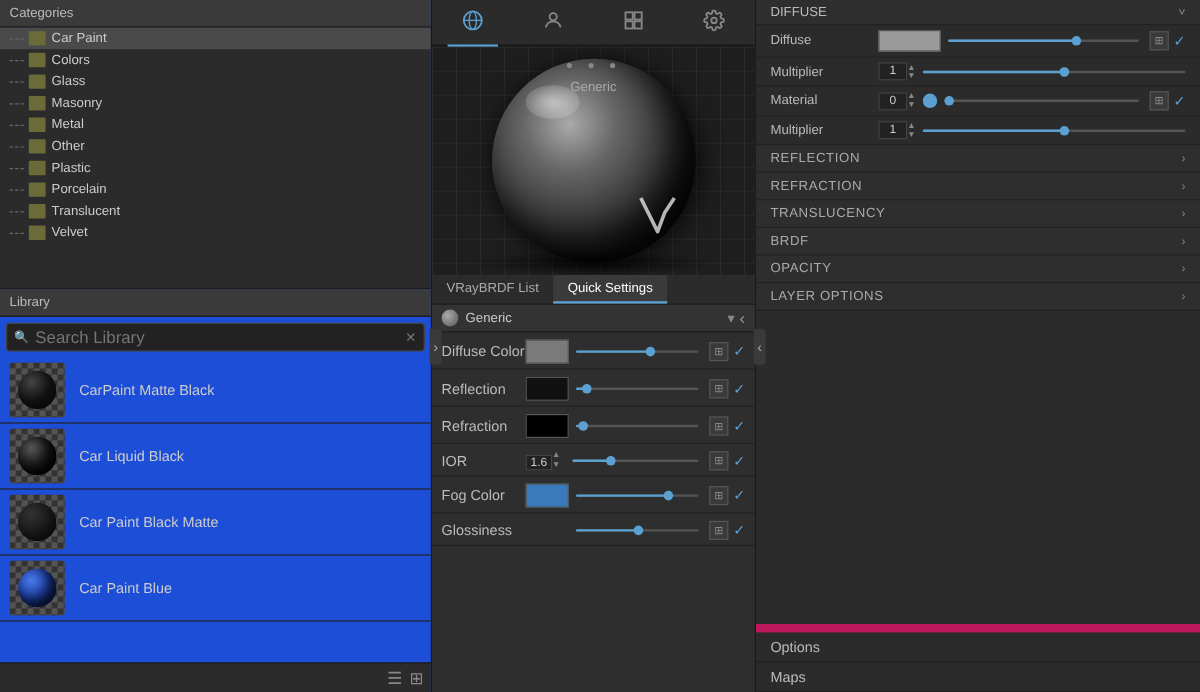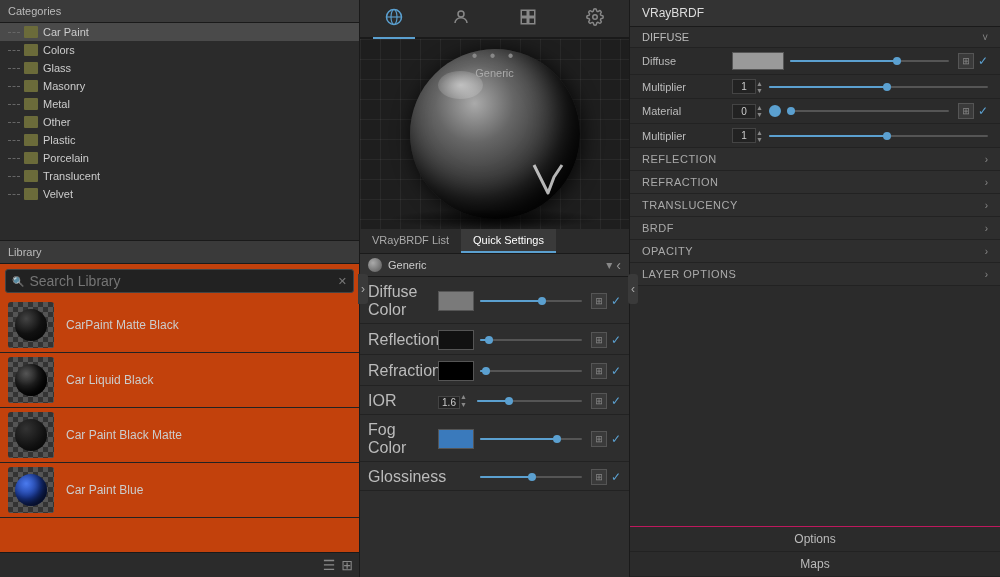--- a/index.html
+++ b/index.html
@@ -13,21 +13,21 @@
       overflow: hidden;
       display: flex;
     }
 
     
     .left-panel {
       width: 360px;
       min-width: 360px;
       display: flex;
       flex-direction: column;
-      background: #c2410c;
+      background: #1d4ed8;
       border-right: 1px solid #1a1a1a;
     }
 
     .categories-section {
       flex: 0 0 240px;
       display: flex;
       flex-direction: column;
     }
 
     .section-header {
@@ -310,21 +310,21 @@
 
     .qs-row {
       display: flex;
       align-items: center;
       padding: 6px 8px 4px 8px;
       border-bottom: 1px solid #222;
     }
 
     .qs-label {
       width: 70px;
-      font-size: 16px;
+      font-size: 12px;
       color: #bbb;
       flex-shrink: 0;
     }
 
     .qs-color-box {
       width: 36px;
       height: 20px;
       border: 1px solid #555;
       margin-right: 6px;
       flex-shrink: 0;
@@ -528,22 +528,21 @@
       font-size: 11px;
       color: #aaa;
       text-transform: uppercase;
       letter-spacing: 0.5px;
     }
 
     .chevron { color: #888; font-size: 10px; }
 
     
     .options-section {
-      border-top: 1px solid #be185d;
-      text-align: center;
+      border-top: 7px solid #be185d;
     }
 
     .options-row {
       padding: 5px 12px;
       font-size: 12px;
       color: #bbb;
       cursor: pointer;
       border-bottom: 1px solid #222;
     }
 
@@ -875,21 +874,20 @@
         <span class="qs-check">✓</span>
       </div>
     </div>
 
   </div>
 </div>
 
 <div class="mid-toggle">‹</div>
 
 <div class="right-panel">
-  <div class="vraybrdf-header">VRayBRDF</div>
 
   <div class="brdf-section">
 
     <div class="brdf-subsection expanded">
       <span>DIFFUSE</span>
       <span class="chevron">˅</span>
     </div>
 
     <div class="brdf-row">
       <span class="brdf-label">Diffuse</span>

